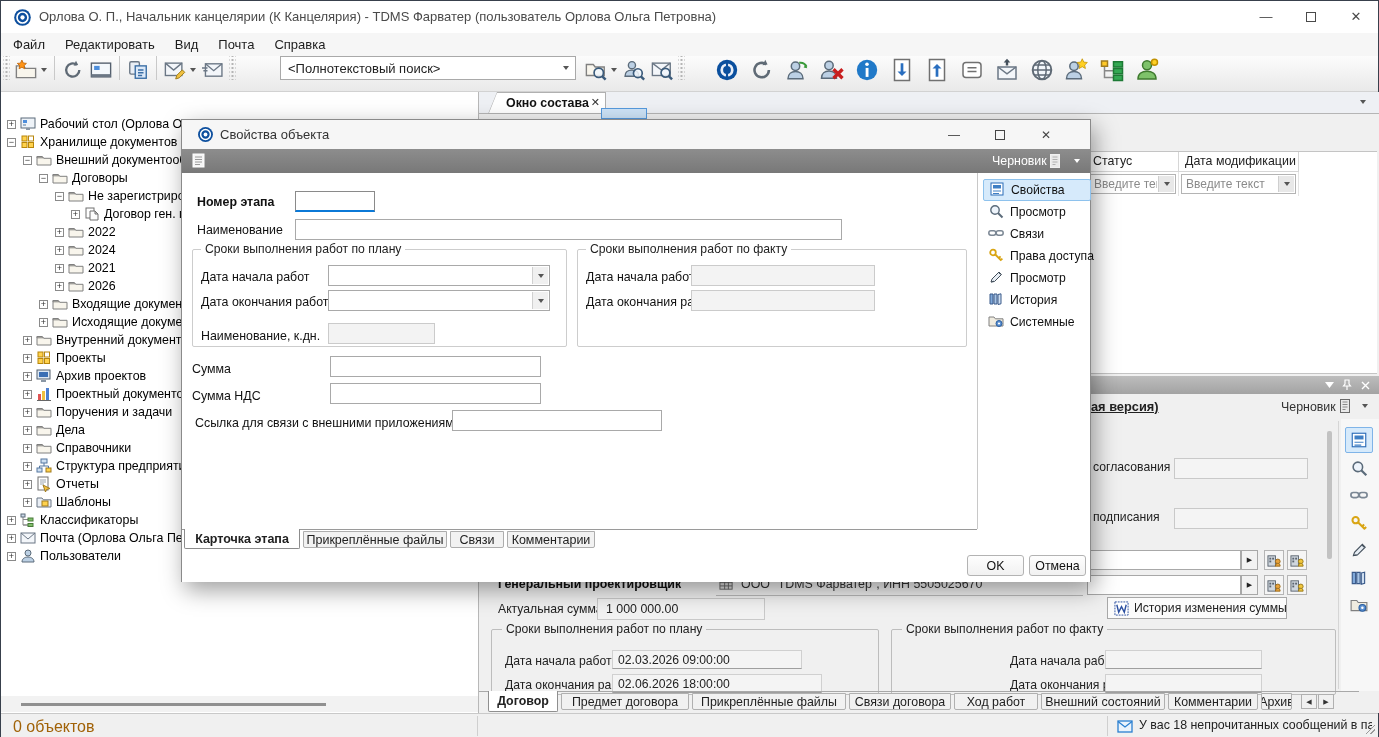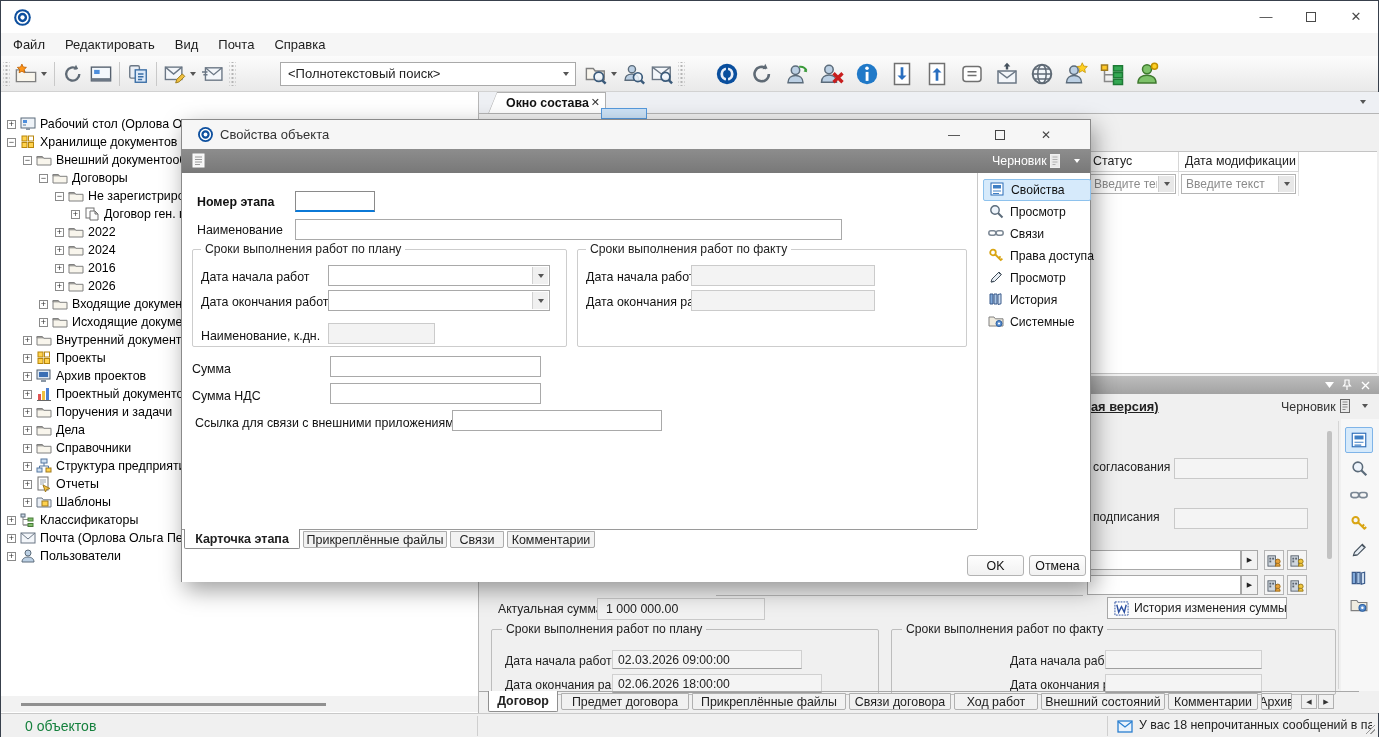--- a/index.html
+++ b/index.html
@@ -4,21 +4,21 @@
 <style>
 *{margin:0;padding:0;box-sizing:border-box;font-family:"Liberation Sans",sans-serif}
 html,body{width:1379px;height:737px;overflow:hidden}
 #win{position:relative;width:1379px;height:737px;background:#f0f0f0;border:1px solid #38404c}
 .abs{position:absolute}
 #titlebar{position:absolute;left:0;top:0;width:100%;height:32px;background:#ffffff}
 #titlebar .t{position:absolute;left:38px;top:8px;font-size:13px;color:#4a4a4a;white-space:nowrap}
 .winbtn{position:absolute;top:0;width:44px;height:31px;display:flex;align-items:center;justify-content:center;color:#4a4a4a;font-size:13px}
 #menubar{position:absolute;left:0;top:32px;width:100%;height:23px;background:#f6f6f6;display:flex;align-items:center;padding-left:2px}
 .mitem{padding:3px 10px;font-size:13px;color:#1d1d1d}
-#toolbar{position:absolute;left:0;top:55px;width:100%;height:36px;background:linear-gradient(#fcfcfc,#e9e9e9);border-bottom:1px solid #d2d2d2;display:flex;align-items:center}
+#toolbar{position:absolute;left:0;top:55px;width:100%;height:36px;background:linear-gradient(#fcfcfc,#e9e9e9);border-bottom:1px solid #d2d2d2;display:flex;}
 .grip{width:7px;height:24px;margin:0 2px;background:radial-gradient(circle,#b5b5b5 1px,transparent 1.2px);background-size:4px 4px;background-position:center}
 .tbtn{height:28px;display:flex;align-items:center;justify-content:center;border-radius:3px;padding:0 3px}
 .tbtn svg{display:block}
 .tsep{width:1px;height:24px;background:#c9c9c9;margin:0 4px}
 .caret{width:0;height:0;border-left:3.5px solid transparent;border-right:3.5px solid transparent;border-top:4px solid #555;margin-left:4px}
 #searchcombo{width:296px;height:24px;background:#fff;border:1px solid #a9a9a9;display:flex;align-items:center;margin:0 6px 0 42px;position:relative}
 #searchcombo .txt{font-size:13px;color:#222;padding-left:7px}
 #searchcombo .dd{position:absolute;right:1px;top:1px;bottom:1px;width:17px;display:flex;align-items:center;justify-content:center}
 #leftpanel{position:absolute;left:0;top:91px;width:478px;height:621px;background:#fff;border-right:1px solid #b8b8b8}
 #lphead{position:absolute;left:0;top:0;width:100%;height:22px;background:#1974d2;color:#fff;display:flex;align-items:center;padding-left:7px;font-size:12.5px}
@@ -75,21 +75,21 @@
 #sumrow .box{position:absolute;left:118px;top:0;width:168px;height:22px;background:#f2f2f2;border:1px solid #c9c9c9;font-size:12.4px;color:#222;display:flex;align-items:center;padding-left:8px}
 .gbox{position:absolute;border:1px solid #bdbdbd;border-radius:2px}
 .gtitle{position:absolute;top:-8px;font-size:12.2px;color:#222;background:#f0f0f0;padding:0 4px;white-space:nowrap}
 .ginp{position:absolute;height:19px;background:#f4f4f4;border:1px solid #d0d0d0;border-bottom:1px solid #9f9f9f;font-size:12.2px;color:#222;display:flex;align-items:center;padding-left:5px;white-space:nowrap}
 #btabs{position:absolute;left:0px;top:577px;width:901px;height:22px}
 #btabline{position:absolute;left:0;top:0;width:880px;height:1px;background:#a8a8a8}
 .btab{position:absolute;top:2px;height:17px;background:#f1f1f1;border:1px solid #b0b0b0;border-radius:0 0 2px 2px;font-size:12.4px;color:#222;display:flex;align-items:center;justify-content:center;white-space:nowrap;overflow:hidden}
 .btab.act{top:0px;height:21px;background:#fff;border:1px solid #8f8f8f;border-top:none;font-weight:bold}
 .scrbtn{position:absolute;top:3px;width:16px;height:15px;background:#f0f0f0;border:1px solid #b0b0b0;display:flex;align-items:center;justify-content:center;font-size:7px;color:#333}
 #statusbar{position:absolute;left:0;top:712px;width:100%;height:24px;background:#f0f0f0;border-top:1px solid #c9c9c9}
-#statusbar .sl{position:absolute;left:24px;top:4px;font-size:14px;color:#15803d}
+#statusbar .sl{position:absolute;left:12px;top:4px;font-size:16px;color:#a16207}
 #sbdiv1{position:absolute;left:476px;top:2px;width:1px;height:20px;background:#cfcfcf}
 #sbdiv2{position:absolute;left:1106px;top:2px;width:1px;height:20px;background:#cfcfcf}
 #statusbar .sr{position:absolute;left:1138px;top:4px;font-size:12.4px;color:#222;white-space:nowrap;max-width:233px;overflow:hidden}
 #sbmail{position:absolute;left:1116px;top:5px}
 #sbgrip{position:absolute;right:3px;bottom:3px;width:9px;height:9px;
  background:linear-gradient(135deg,transparent 45%,#9a9a9a 45%,#9a9a9a 55%,transparent 55%,transparent 70%,#9a9a9a 70%,#9a9a9a 80%,transparent 80%)}
 #dialog{position:absolute;left:180px;top:118px;width:910px;height:463px;background:#fff;border:1px solid #8a8a8a;box-shadow:4px 8px 22px rgba(0,0,0,.38);z-index:50}
 #dlgtitle{position:absolute;left:0;top:0;width:100%;height:29px;background:#f6f6f6}
 #dlgtitle .t{position:absolute;left:38px;top:7px;font-size:13px;color:#333}
 .dwbtn{position:absolute;top:2px;width:40px;height:25px;display:flex;align-items:center;justify-content:center;color:#444;font-size:12px}
@@ -121,20 +121,21 @@
 </head>
 <body>
 
 <div id="win">
   <div id="titlebar">
     <span class="abs" style="left:12px;top:7px"><svg width="19" height="19" viewBox="0 0 16 16">
           <circle cx="8" cy="8" r="7" fill="#0d4f9e"></circle>
           <circle cx="8" cy="8" r="4.6" fill="none" stroke="#fff" stroke-width="1.4"></circle>
           <circle cx="8" cy="8" r="1.8" fill="#fff"></circle>
         </svg></span>
+    <span class="t">Орлова О. П., Начальник канцелярии (К Канцелярия) - TDMS Фарватер (пользователь Орлова Ольга Петровна)</span>
     <div class="winbtn" style="left:1243px">—</div>
     <div class="winbtn" style="left:1288px">
         <span style="display:block;width:10px;height:10px;border:1px solid #4a4a4a"></span>
       </div>
     <div class="winbtn" style="left:1333px">✕</div>
   </div>
   <div id="menubar">
     <div class="mitem">Файл</div>
     <div class="mitem">Редактировать</div>
     <div class="mitem">Вид</div>
@@ -462,21 +463,21 @@
           <span class="tlabel">2024</span>
         </div>
         <div class="trow" style="padding-left:54px">
           <span class="exp">+</span>
           <span class="ticon">
             <svg width="16" height="16" viewBox="0 0 16 16">
               <path d="M1 4.5h5.2l1.4 1.8H15V13H1z" fill="#f8f5ec" stroke="#808080"></path>
               <path d="M1 4.5h5.2l1 1.3H1z" fill="#e8e2d0" stroke="#808080"></path>
             </svg>
           </span>
-          <span class="tlabel">2016</span>
+          <span class="tlabel">2021</span>
         </div>
         <div class="trow" style="padding-left:54px">
           <span class="exp">+</span>
           <span class="ticon">
             <svg width="16" height="16" viewBox="0 0 16 16">
               <path d="M1 4.5h5.2l1.4 1.8H15V13H1z" fill="#f8f5ec" stroke="#808080"></path>
               <path d="M1 4.5h5.2l1 1.3H1z" fill="#e8e2d0" stroke="#808080"></path>
             </svg>
           </span>
           <span class="tlabel">2026</span>
@@ -804,20 +805,28 @@
         </div>
         <div class="vtbtn" style="top:173px">
           <svg width="18" height="18" viewBox="0 0 16 16">
             <path d="M1 4h5l1.3 1.8H15V13H1z" fill="#f0ece0" stroke="#808080"></path>
             <circle cx="11" cy="10.5" r="3" fill="#5b8fd0" stroke="#2b5fa0"></circle>
             <circle cx="11" cy="10.5" r="1.1" fill="#fff"></circle>
           </svg>
         </div>
       </div>
     <div id="vscroll"></div>
+    <div id="desrow">
+      <span class="b">Генеральный проектировщик</span>
+      <span class="ic"><svg width="15" height="15" viewBox="0 0 16 16">
+            <rect x="1" y="2" width="13" height="11" fill="#dcdcdc" stroke="#666"></rect>
+            <path d="M1 6h13M1 9.5h13M6 2v11M10 2v11" stroke="#666"></path>
+          </svg></span>
+      <span class="v">ООО "TDMS Фарватер", ИНН 5505025670</span>
+    </div>
     <div id="desline"></div>
     <div id="sumrow">
       <span class="l">Актуальная сумма</span>
       <div class="box">
           <span>1 000 000.00</span>
         </div>
     </div>
     <div class="gbox" style="left:12px;top:515px;width:388px;height:66px">
       <span class="gtitle" style="left:10px">Сроки выполнения работ по плану</span>
       <span class="bglbl" style="left:13px;top:24px">Дата начала работ</span>

